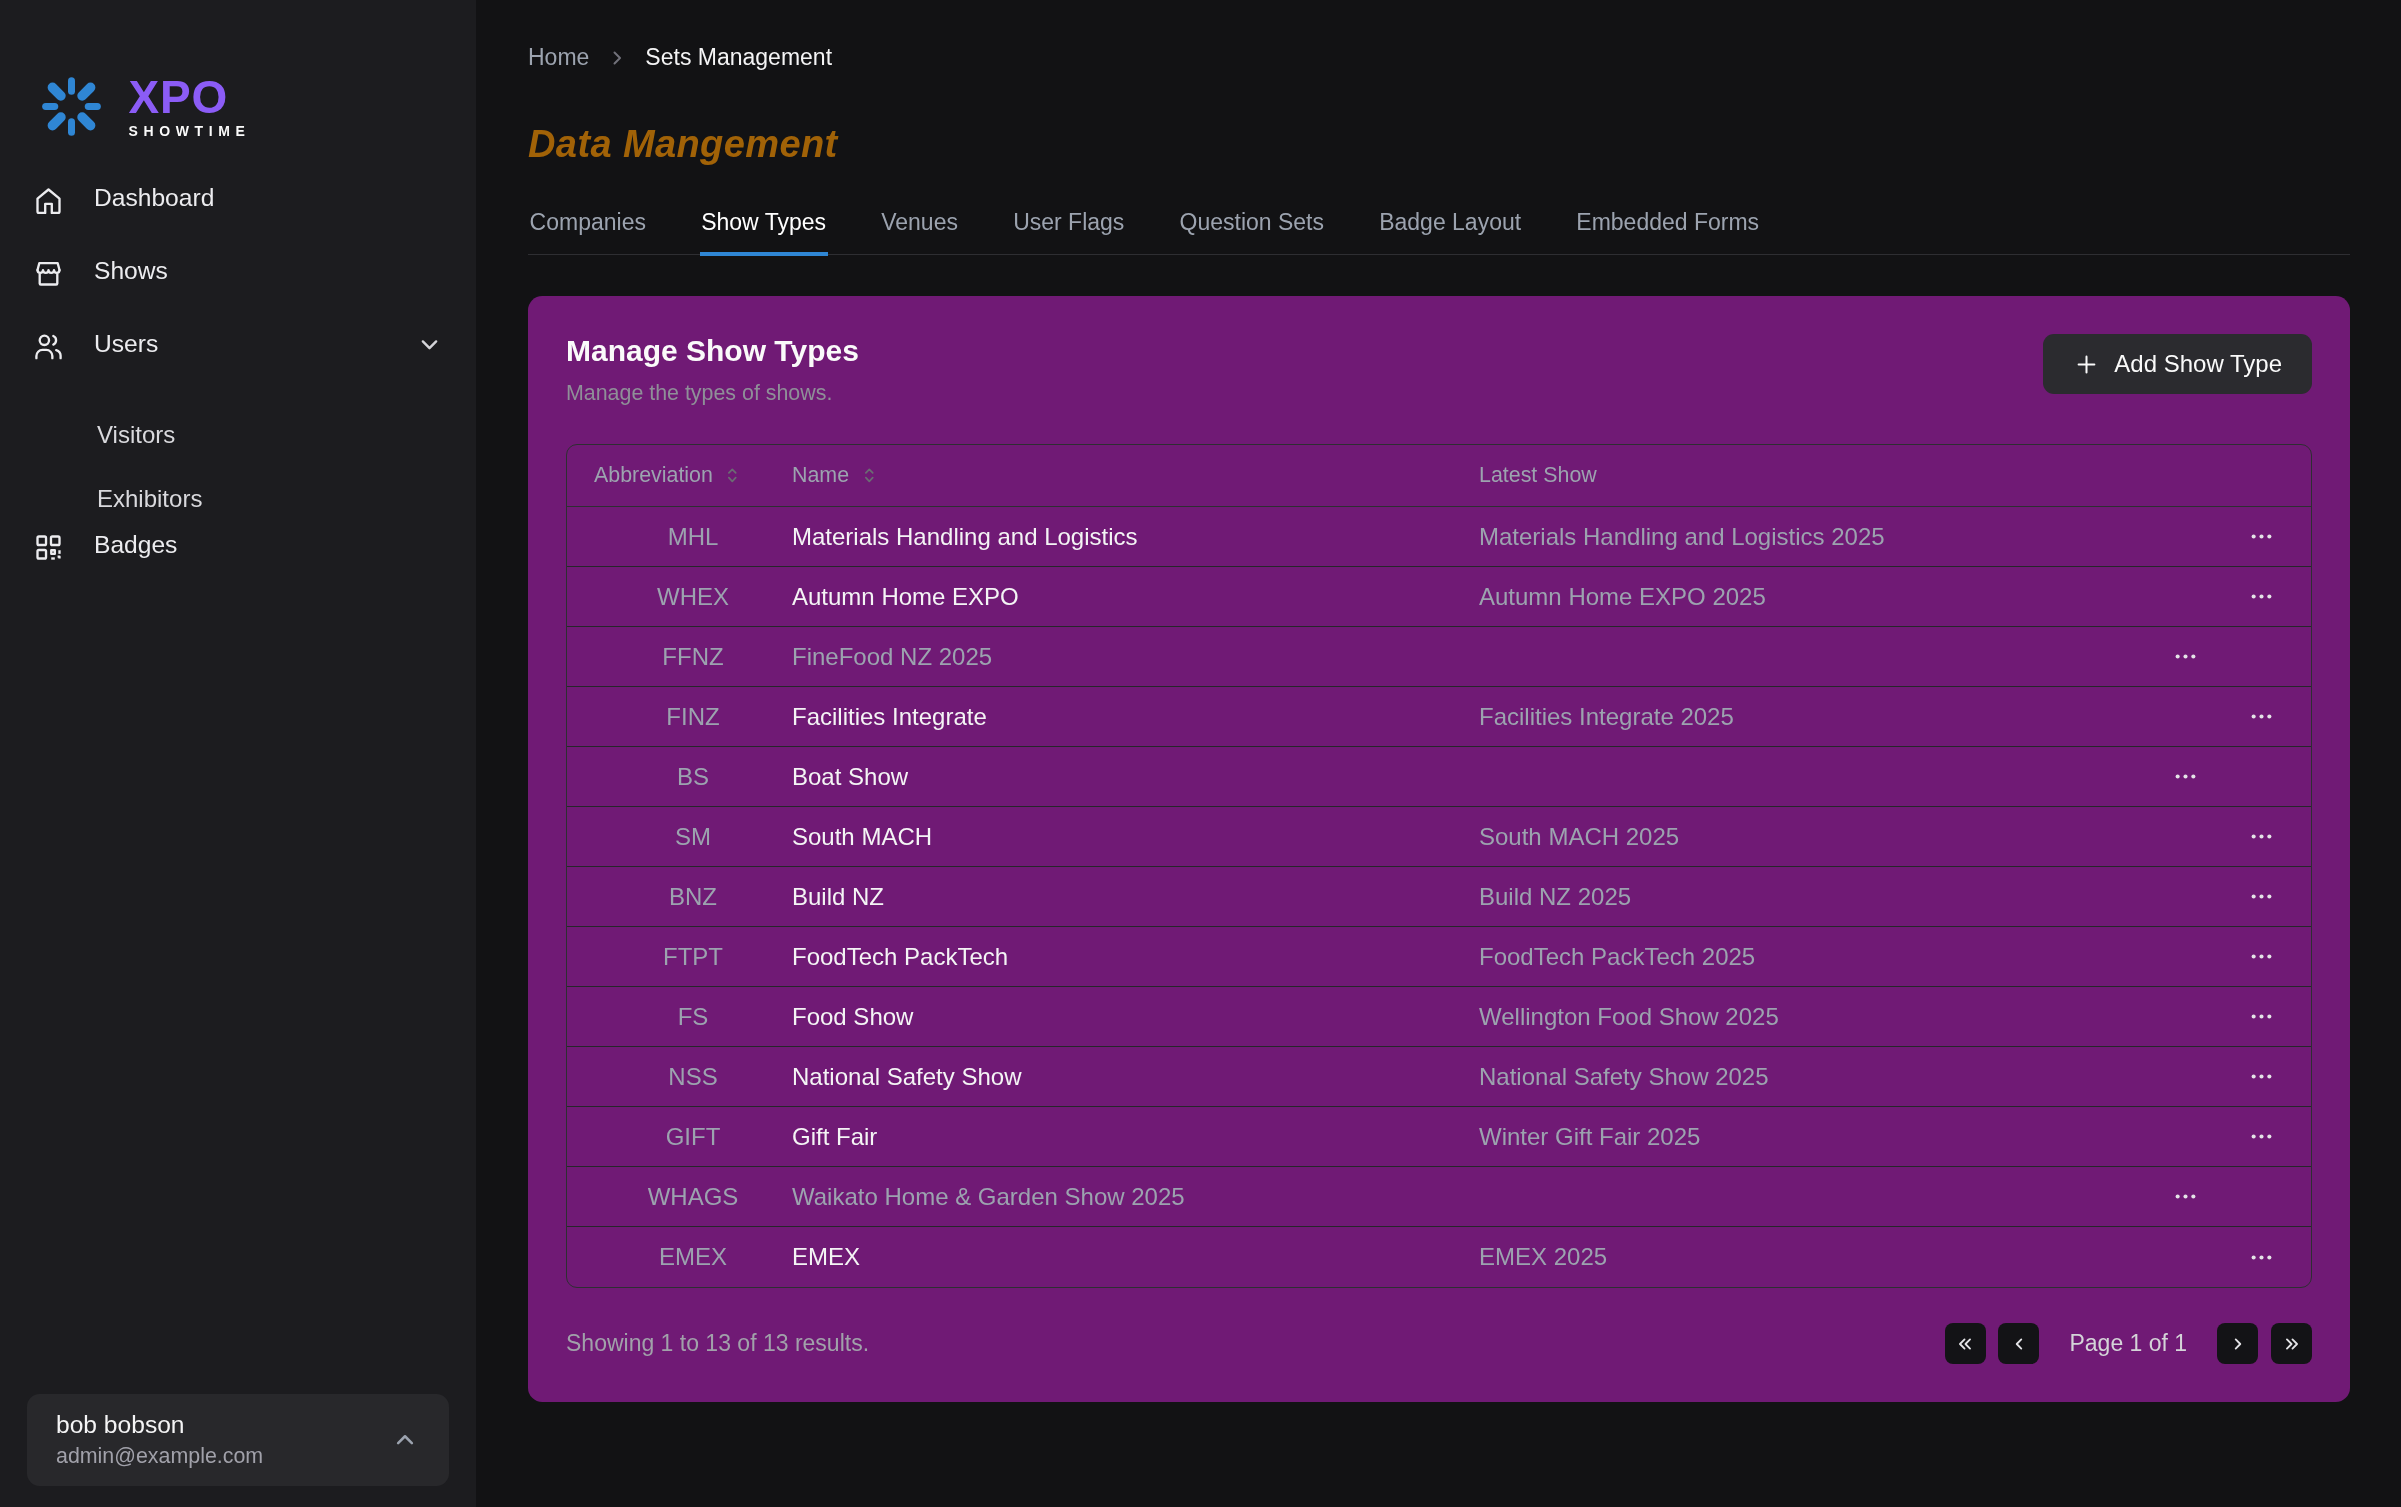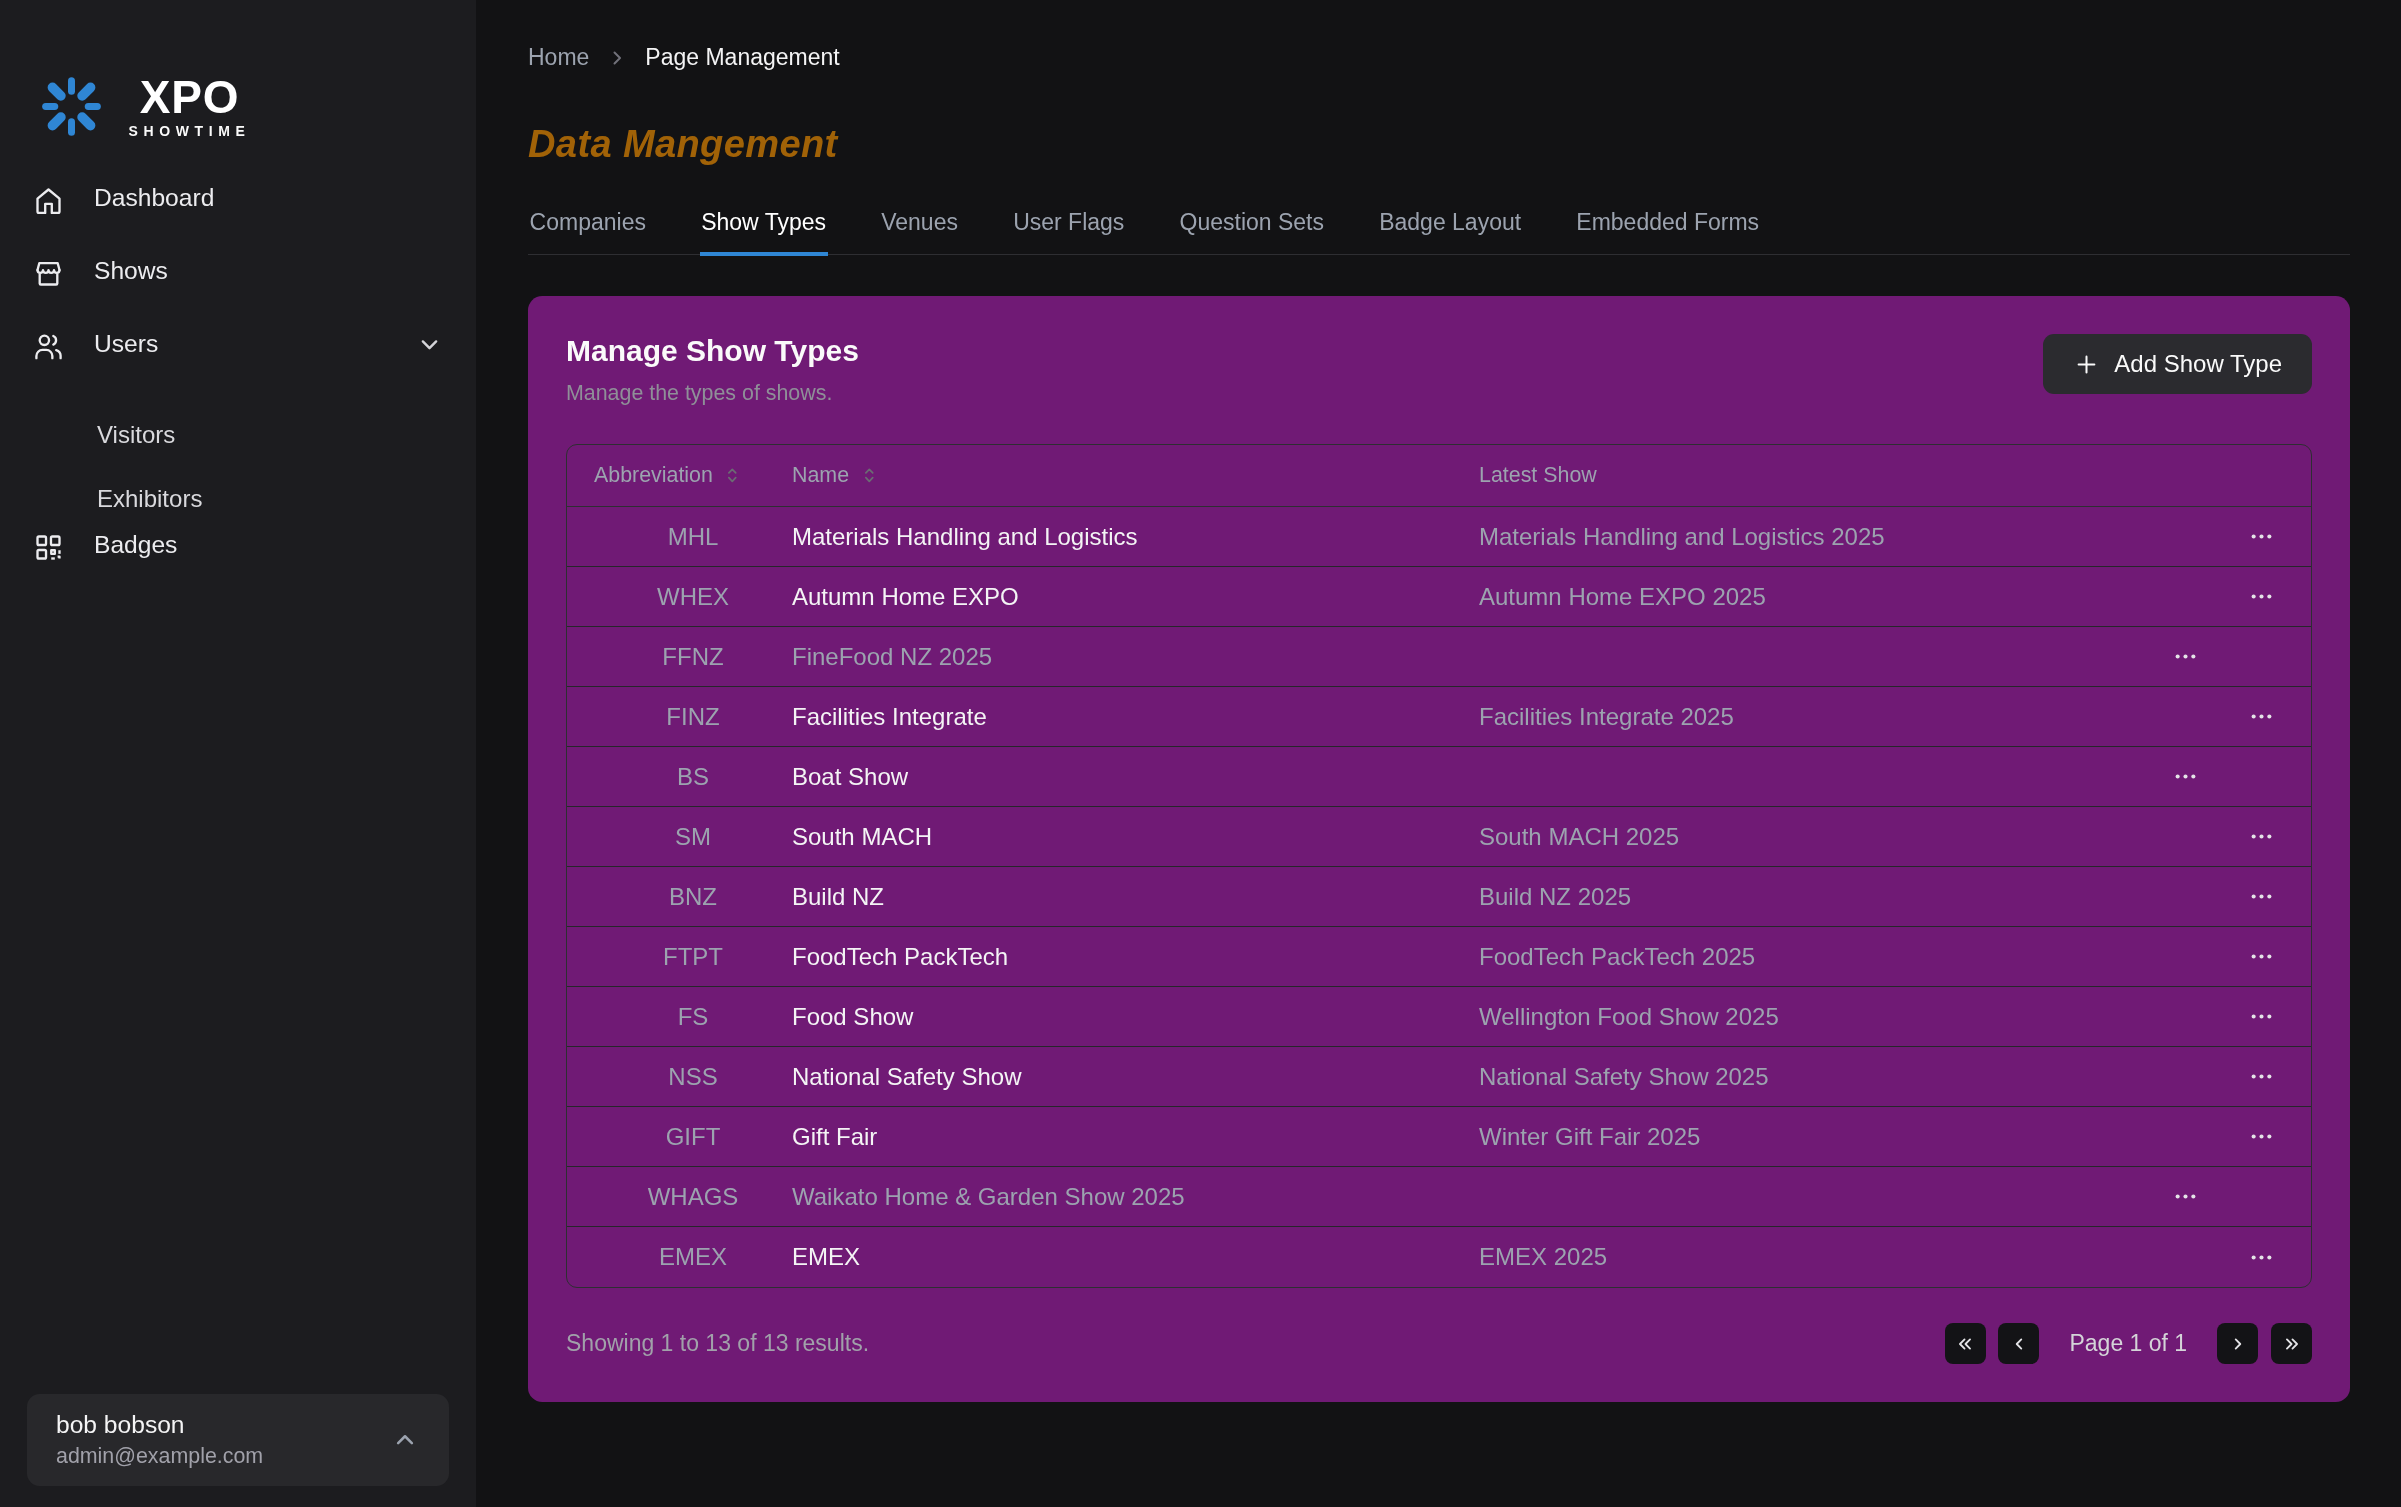--- a/index.html
+++ b/index.html
@@ -11,21 +11,21 @@
   }
   svg { display:block; }
 
   
   .sidebar {
     width:476px; height:100%; background:#1c1c1f;
     display:flex; flex-direction:column; flex-shrink:0;
   }
   .logo-row { display:flex; align-items:center; gap:20.6px; padding:70px 44px 0 35px; }
   .logo-burst { width:73px; height:73px; }
-  .logo-text .brand-name { font-size:46px; font-weight:800; color:#ffffff; letter-spacing:0.8px; line-height:1.0;text-align:center; }
+  .logo-text .brand-name { font-size:46px; font-weight:800; color:#8b5cf6; letter-spacing:0.8px; line-height:1.0; }
   .logo-text .brand-tagline { font-size:14px; font-weight:700; color:#fafafa; letter-spacing:5.6px; margin-top:3.2px; }
 
   .nav { margin-top:41px; display:flex; flex-direction:column; }
   .nav-item {
     display:flex; align-items:flex-start; gap:29px; height:73px;
     padding:0 32px; color:#ececef; font-size:24.6px; cursor:pointer;
   }
   .nav-item .nav-icon { width:33px; height:33px; color:#ececef; flex-shrink:0; }
   .nav-item .chev { margin-left:auto; width:29px; height:29px; color:#d4d4d8; }
   .nav-sub {
@@ -190,21 +190,21 @@
   </div>
 </aside>
 
 <main class="main">
 
   <div class="breadcrumb">
     <span class="crumb-home">Home</span>
     <svg class="crumb-sep" viewBox="0 0 24 24" fill="none" stroke="currentColor" stroke-width="2" stroke-linecap="round" stroke-linejoin="round">
       <path d="M9.5 6.5 15 12l-5.5 5.5"></path>
     </svg>
-    <span class="crumb-current">Page Management</span>
+    <span class="crumb-current">Sets Management</span>
   </div>
 
   <h1 class="page-title">Data Mangement</h1>
 
   <div class="tabs">
     <div class="tab">Companies</div>
     <div class="tab active">Show Types</div>
     <div class="tab">Venues</div>
     <div class="tab">User Flags</div>
     <div class="tab">Question Sets</div>

